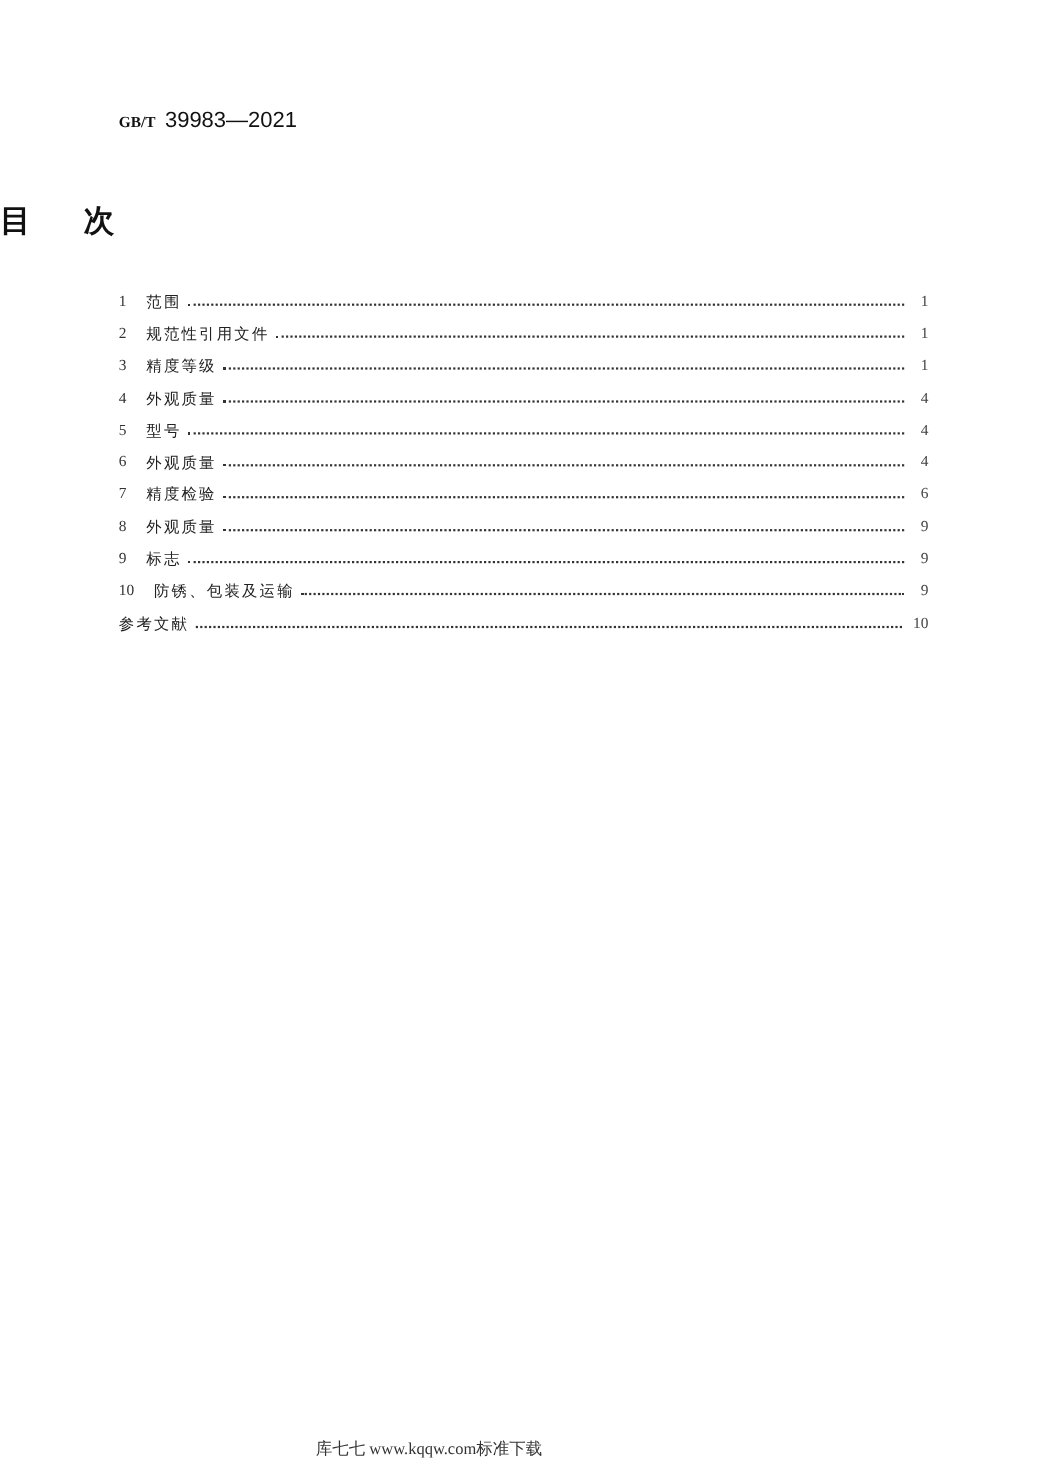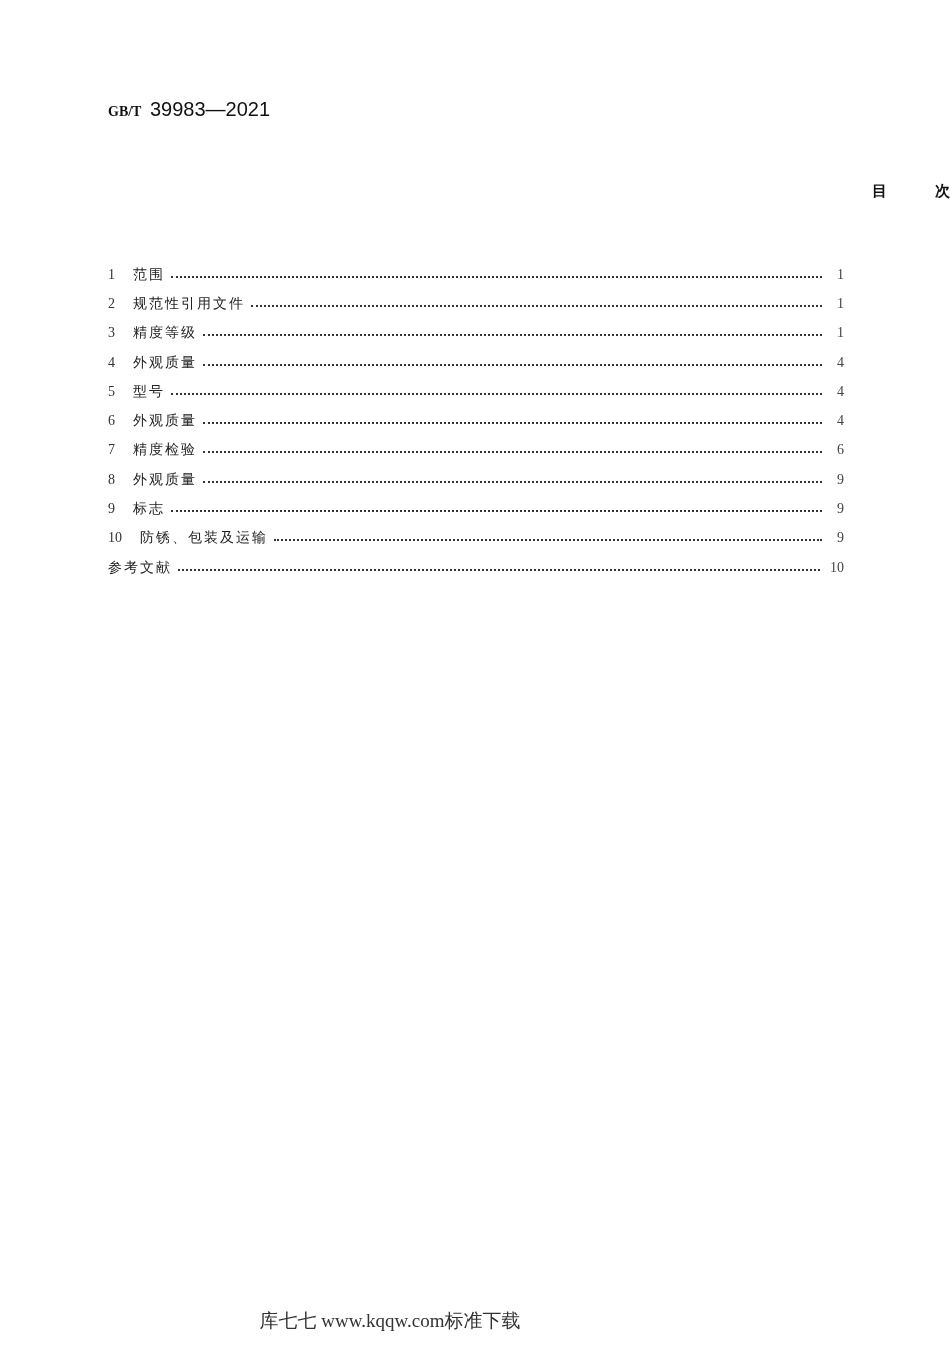--- a/index.html
+++ b/index.html
@@ -32,23 +32,23 @@
     .std-code .num {
       font-family: "Liberation Sans", "DejaVu Sans", sans-serif;
       font-size: 20px;
       margin-left: 4px;
     }
     .toc-title {
       position: absolute;
       left: 0;
       width: 950px;
       top: 182px;
-      text-align: right;
+      text-align: left;
       font-family: "DejaVu Sans", "Liberation Sans", sans-serif;
-      font-size: 15px;
+      font-size: 28px;
       font-weight: bold;
       letter-spacing: 0;
       color: #111;
     }
     .toc-title span {
       display: inline-block;
     }
     .toc-title .gap {
       width: 48px;
     }
@@ -106,21 +106,21 @@
     .toc-row .page.wide {
       width: 16px;
     }
     .footer {
       position: absolute;
       left: 0;
       width: 780px;
       top: 1308px;
       text-align: center;
       font-family: "Liberation Serif", "DejaVu Serif", serif;
-      font-size: 19px;
+      font-size: 15px;
       color: #333;
     }
   </style>
 </head>
 <body>
 
 <div class="std-code">
   <span class="prefix">GB/T</span>
   <span class="num">39983—2021</span>
 </div>

